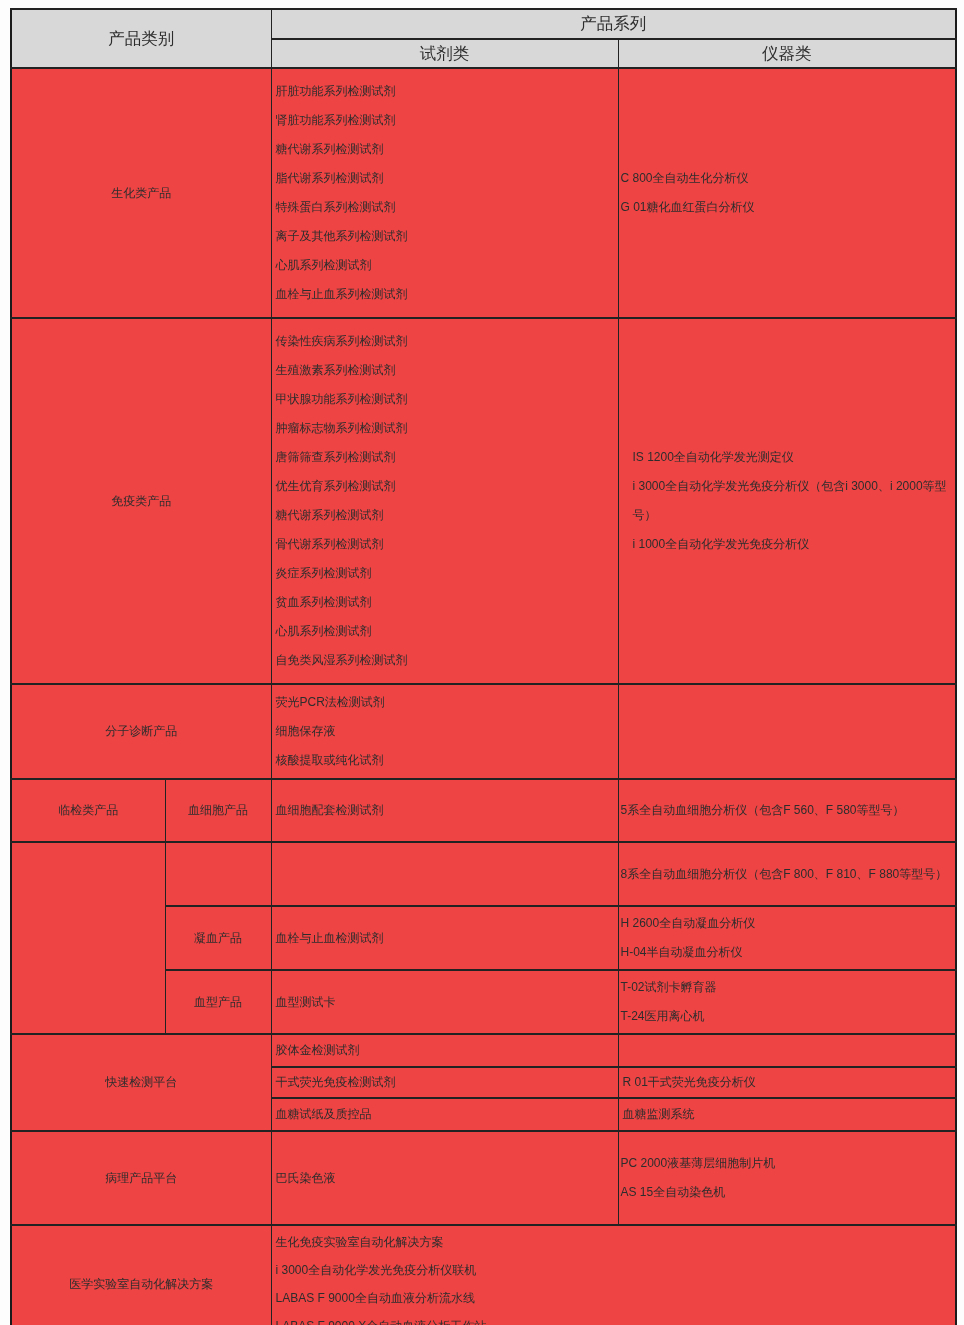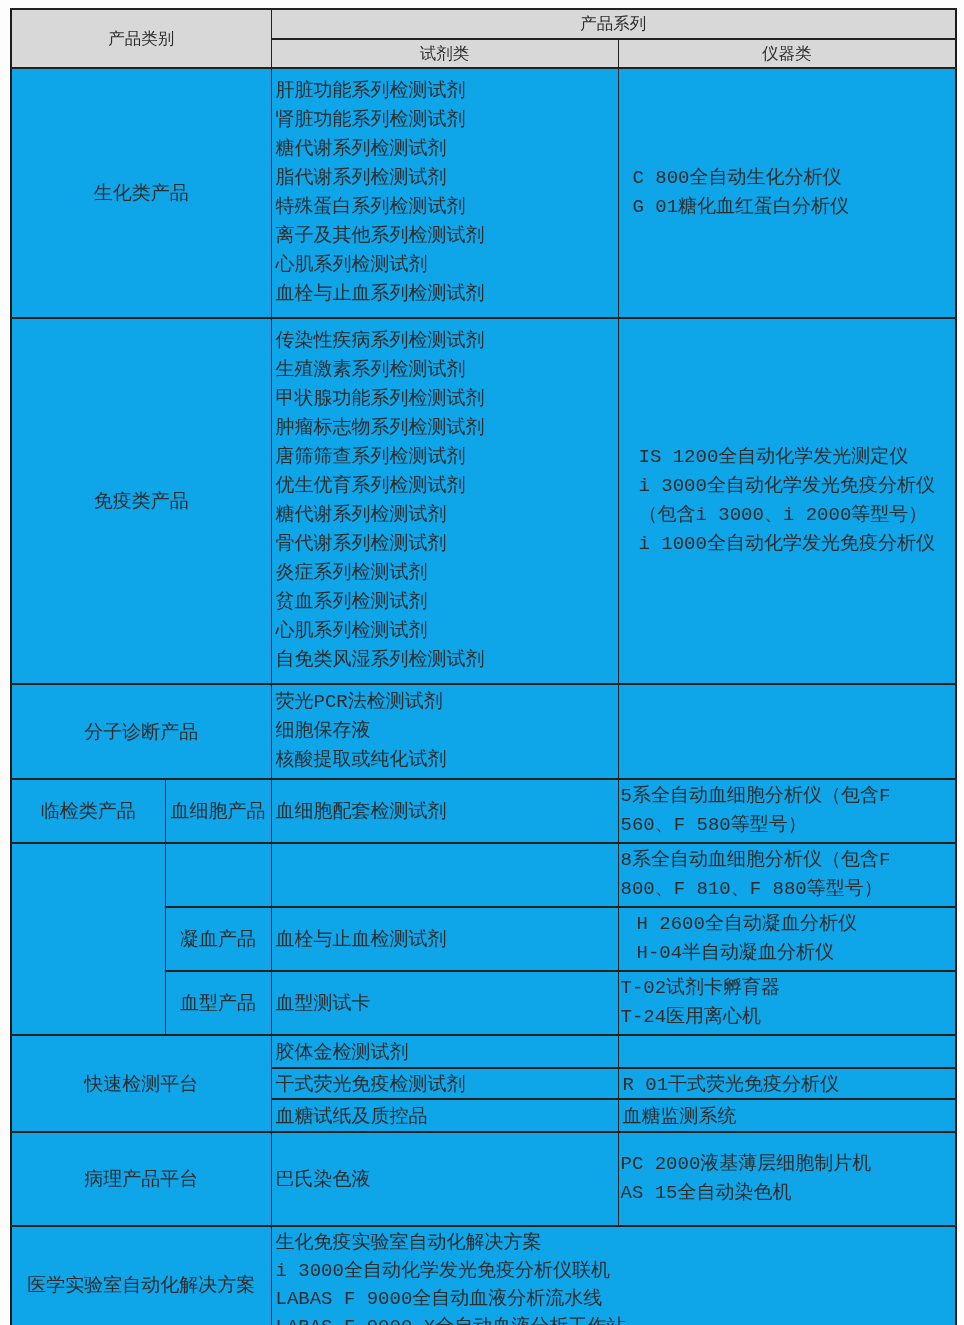--- a/index.html
+++ b/index.html
@@ -1,42 +1,42 @@
 <!DOCTYPE html>
 <html><head>
 <meta charset="utf-8">
 <style>
   html, body { margin: 0; padding: 0; background: #ffffff; }
   .page {
     position: relative;
     width: 964px;
     height: 1325px;
     background: #fdfdfd;
-    font-family: Liberation Mono, monospace;
+    font-family: Liberation Sans, sans-serif;
     color: #2d2d2d;
   }
   table.product-table {
     position: absolute;
     left: 10px;
     top: 8px;
     width: 945px;
     border-collapse: collapse;
     table-layout: fixed;
     border: 2.5px solid #1b1b1b;
   }
   td, th {
     border: 1.5px solid #222222;
     border-top-width: 2px;
     border-bottom-width: 2px;
     padding: 0;
     font-weight: normal;
-    font-size: 19px;
+    font-size: 12px;
     vertical-align: middle;
     overflow: hidden;
-    background: #0ea5e9;
+    background: #ef4444;
   }
   th.hdr {
     background: #d8d8d8;
     text-align: center;
     font-size: 16.5px;
   }
   td.cat { text-align: center; }
   .list { padding: 2px 4px 2px 4px; }
   .line { line-height: 29px; text-align: left; }
   .line-sm { line-height: 28px; text-align: left; }
@@ -86,21 +86,21 @@
           <div class="line">肾脏功能系列检测试剂</div>
           <div class="line">糖代谢系列检测试剂</div>
           <div class="line">脂代谢系列检测试剂</div>
           <div class="line">特殊蛋白系列检测试剂</div>
           <div class="line">离子及其他系列检测试剂</div>
           <div class="line">心肌系列检测试剂</div>
           <div class="line">血栓与止血系列检测试剂</div>
         </div>
       </td>
       <td>
-        <div class="list" style="padding-left:14px">
+        <div class="list" style="padding-left:2px">
           <div class="line">C 800全自动生化分析仪</div>
           <div class="line">G 01糖化血红蛋白分析仪</div>
         </div>
       </td>
     </tr>
 
     <tr class="r-immuno">
       <td class="cat" colspan="2">免疫类产品</td>
       <td>
         <div class="list">
@@ -112,21 +112,21 @@
           <div class="line">优生优育系列检测试剂</div>
           <div class="line">糖代谢系列检测试剂</div>
           <div class="line">骨代谢系列检测试剂</div>
           <div class="line">炎症系列检测试剂</div>
           <div class="line">贫血系列检测试剂</div>
           <div class="line">心肌系列检测试剂</div>
           <div class="line">自免类风湿系列检测试剂</div>
         </div>
       </td>
       <td>
-        <div class="list" style="padding-left:20px">
+        <div class="list" style="padding-left:14px">
           <div class="line">IS 1200全自动化学发光测定仪</div>
           <div class="line">i 3000全自动化学发光免疫分析仪（包含i 3000、i 2000等型号）</div>
           <div class="line">i 1000全自动化学发光免疫分析仪</div>
         </div>
       </td>
     </tr>
 
     <tr class="r-molecular">
       <td class="cat" colspan="2">分子诊断产品</td>
       <td>
@@ -158,21 +158,21 @@
         <div class="list" style="padding-left:2px">
           <div class="line">8系全自动血细胞分析仪（包含F 800、F 810、F 880等型号）</div>
         </div>
       </td>
     </tr>
 
     <tr class="r-clin3">
       <td class="cat">凝血产品</td>
       <td class="pad-l">血栓与止血检测试剂</td>
       <td>
-        <div class="list" style="padding-left:18px">
+        <div class="list" style="padding-left:2px">
           <div class="line">H 2600全自动凝血分析仪</div>
           <div class="line">H-04半自动凝血分析仪</div>
         </div>
       </td>
     </tr>
 
     <tr class="r-clin4">
       <td class="cat">血型产品</td>
       <td class="pad-l">血型测试卡</td>
       <td>

